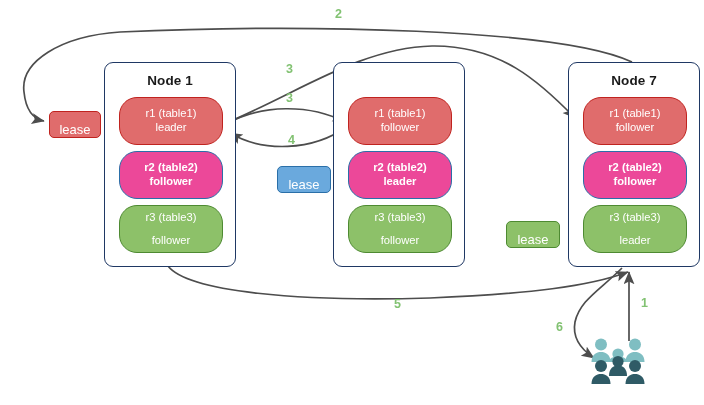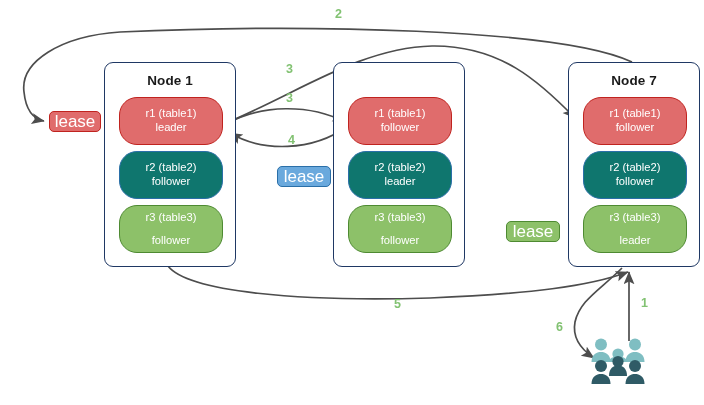--- a/index.html
+++ b/index.html
@@ -56,36 +56,36 @@
     flex-direction: column;
     align-items: center;
     justify-content: center;
     font-size: 11.2px;
     line-height: 13.6px;
     color: #ffffff;
     text-align: center;
   }
   .replica .ln { display: block; }
   .rep-red   { background: #e06c6c; border: 1.6px solid #c0231f; }
-  .rep-blue  { background: #0f766e; border: 1.6px solid #2a6fa8; }
+  .rep-blue  { background: #ec4899; border: 1.6px solid #2a6fa8; font-weight: bold; }
   .rep-green { background: #8dc169; border: 1.6px solid #4e8a32; }
   .rep-1 { top: 34px; }
   .rep-2 { top: 88px; }
   .rep-3 { top: 142px; gap: 9px; }
 
   .lease {
     position: absolute;
     box-sizing: border-box;
     border-radius: 5px;
     display: flex;
-    align-items: flex-start;
+    align-items: flex-end;
     justify-content: center;
-    font-size: 17px;
+    font-size: 13px;
     color: #ffffff;
-    height: 21px;
+    height: 27px;
   }
   .lease-red   { background: #e06c6c; border: 1.6px solid #c0231f; }
   .lease-blue  { background: #6aa9dd; border: 1.6px solid #2a6fa8; }
   .lease-green { background: #8dc169; border: 1.6px solid #4e8a32; }
 
   .step-label {
     position: absolute;
     font-size: 12.5px;
     font-weight: bold;
     color: #82c272;

